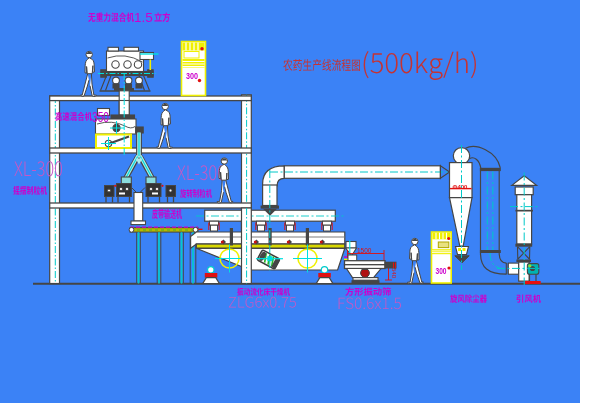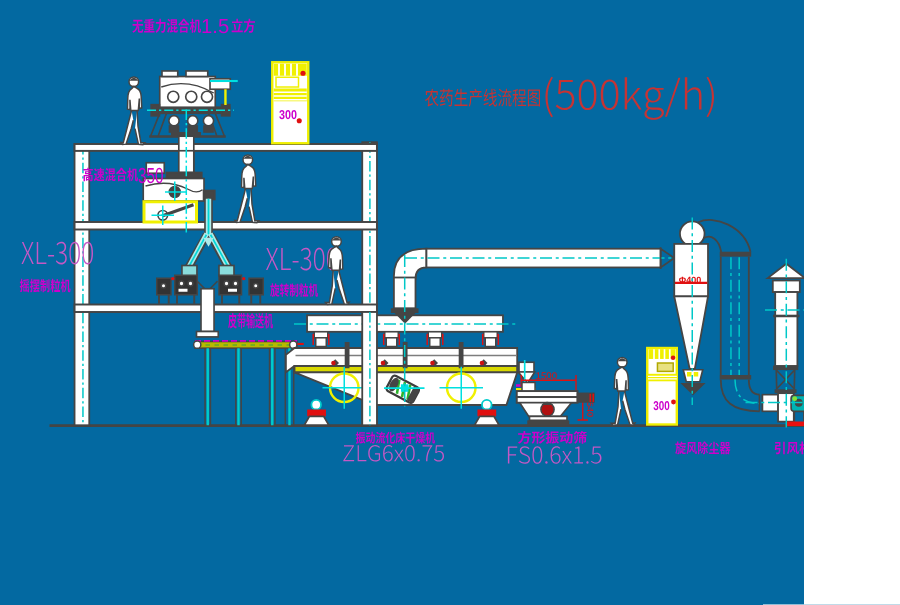--- a/index.html
+++ b/index.html
@@ -1,16 +1,16 @@
 <!DOCTYPE html>
 <html><head>
 <meta charset="utf-8">
 <style>
   html,body{margin:0;padding:0;background:#fff;}
-  #canvas{width:536px;height:403px;position:relative;background:#0369a1;overflow:hidden;text-decoration:underline;}
+  #canvas{width:580px;height:403px;position:relative;background:#3b82f6;overflow:hidden;text-decoration:underline;}
   svg{position:absolute;top:0;left:0;}
   text{font-family:"Liberation Sans",sans-serif;}
 </style>
 </head>
 <body>
 <div id="canvas">
 <svg width="600" height="403" viewBox="0 0 600 403">
 <defs>
 
   <g id="worker" stroke="#454545" stroke-width="1" fill="#fff">

